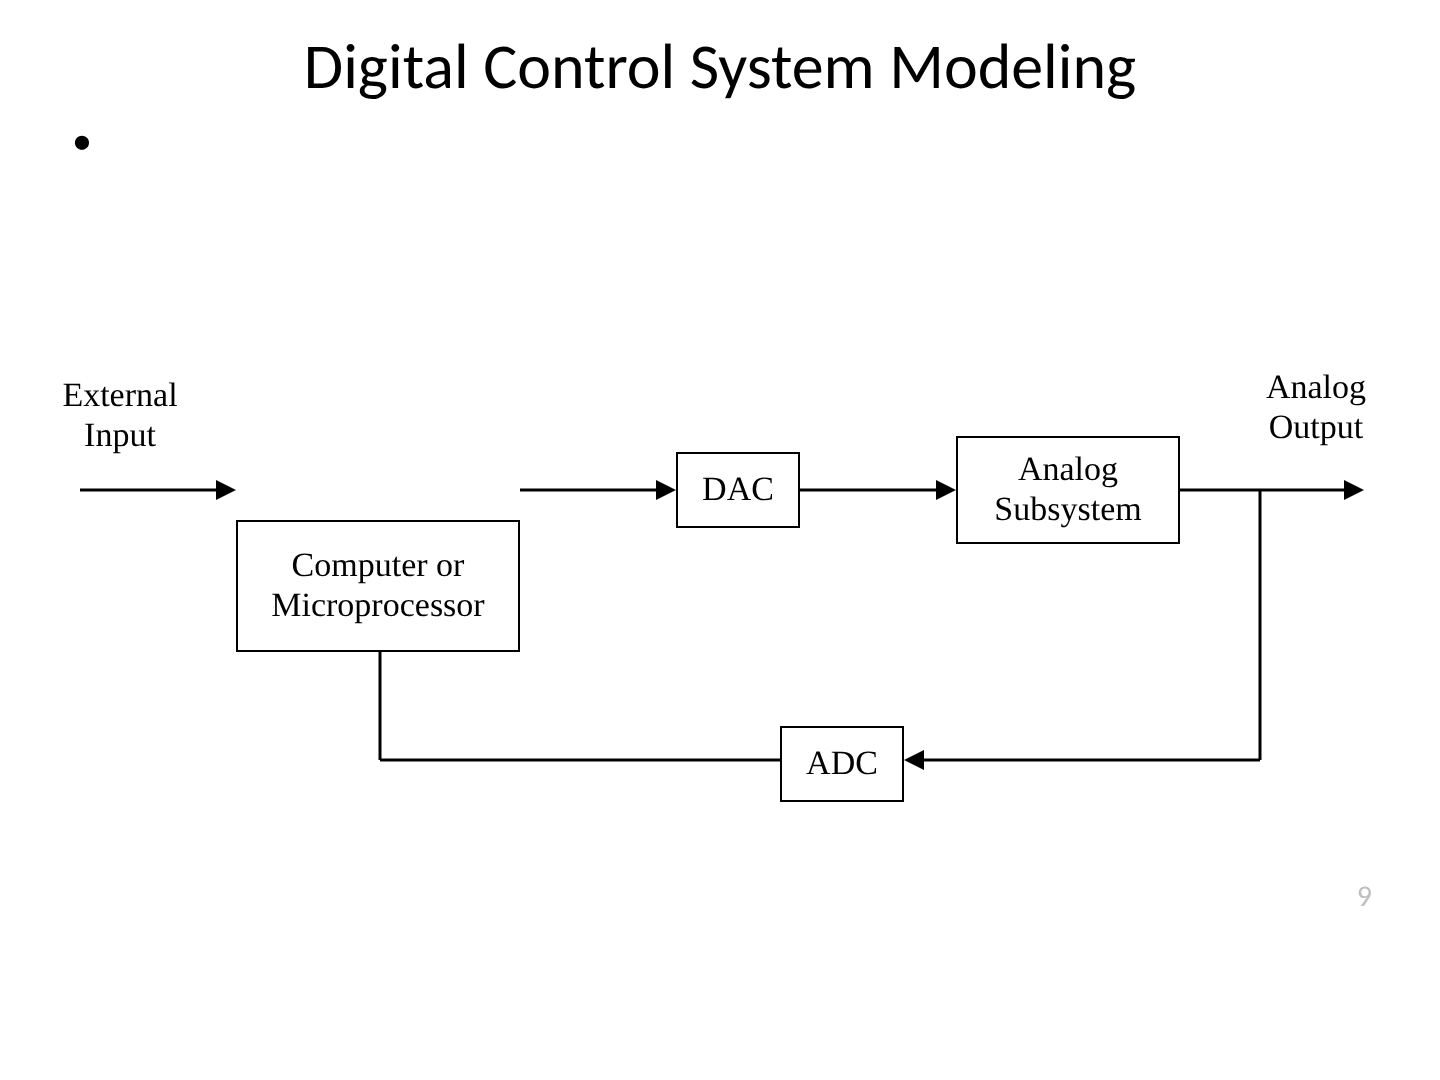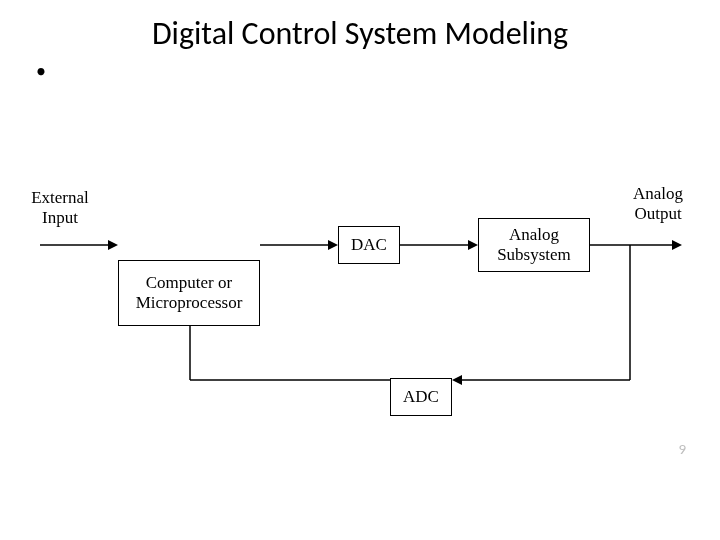--- a/index.html
+++ b/index.html
@@ -49,17 +49,17 @@
       <line x1="160" y1="210" x2="160" y2="118"></line>
       <polygon points="155,118 165,118 160,108"></polygon>
     </svg>
 
     <div class="lbl" style="left:-4px;top:4px;width:68px;margin-top:14px;">External<br>Input</div>
     <div class="lbl" style="left:596px;top:14px;width:64px;">Analog<br>Output</div>
 
     <div class="box" style="left:88px;top:42px;width:140px;height:64px;margin-top:48px;">Computer or<br>Microprocessor</div>
     <div class="box" style="left:308px;top:56px;width:60px;height:36px;">DAC</div>
     <div class="box" style="left:448px;top:48px;width:110px;height:52px;">Analog<br>Subsystem</div>
-    <div class="box" style="left:360px;top:208px;width:60px;height:36px;">ADC</div>
+    <div class="box" style="left:360px;top:193px;width:60px;height:36px;">ADC</div>
   </div>
 
   <div class="pagenum">9</div>
 </div>
 
 </body></html>

